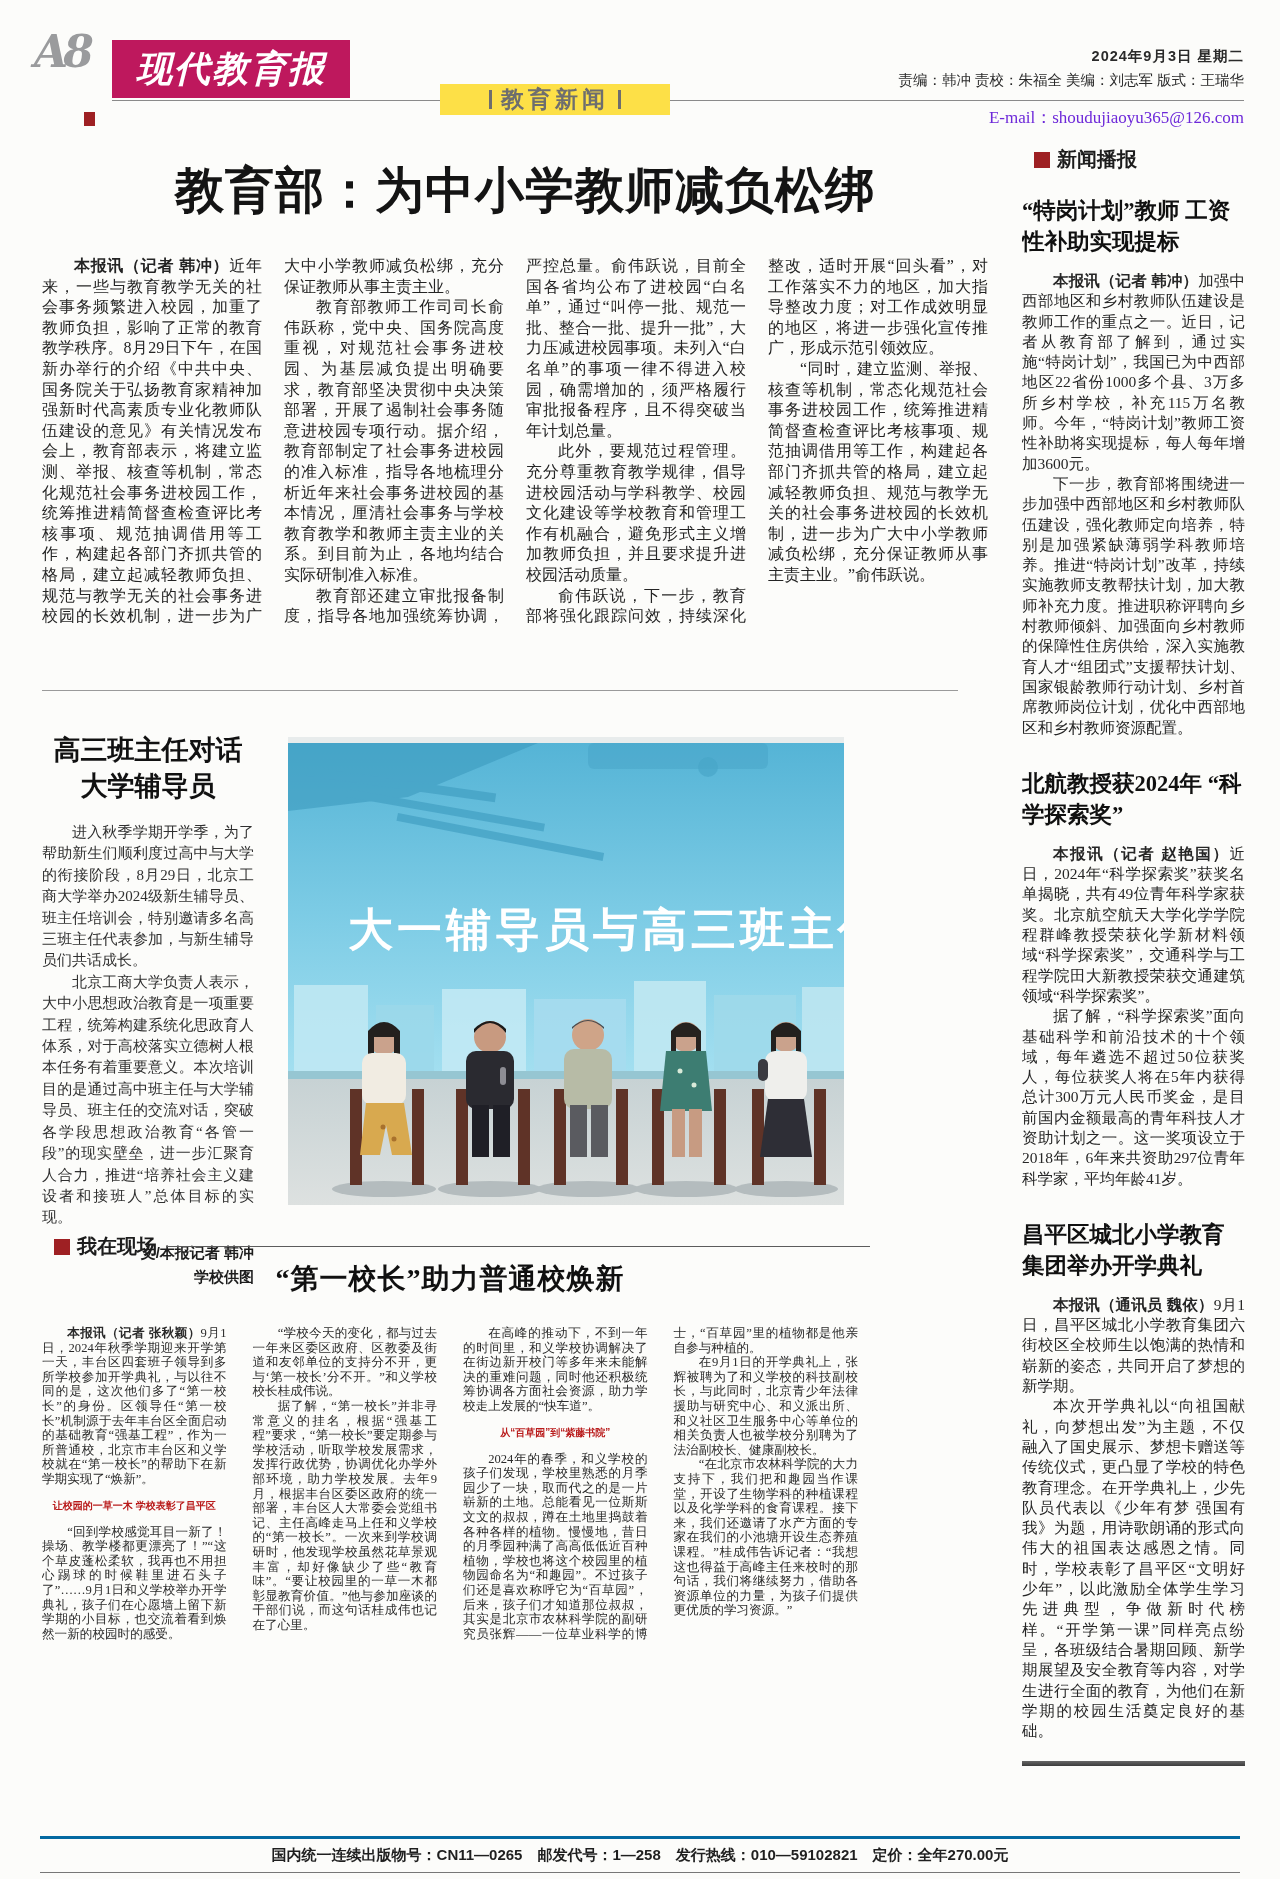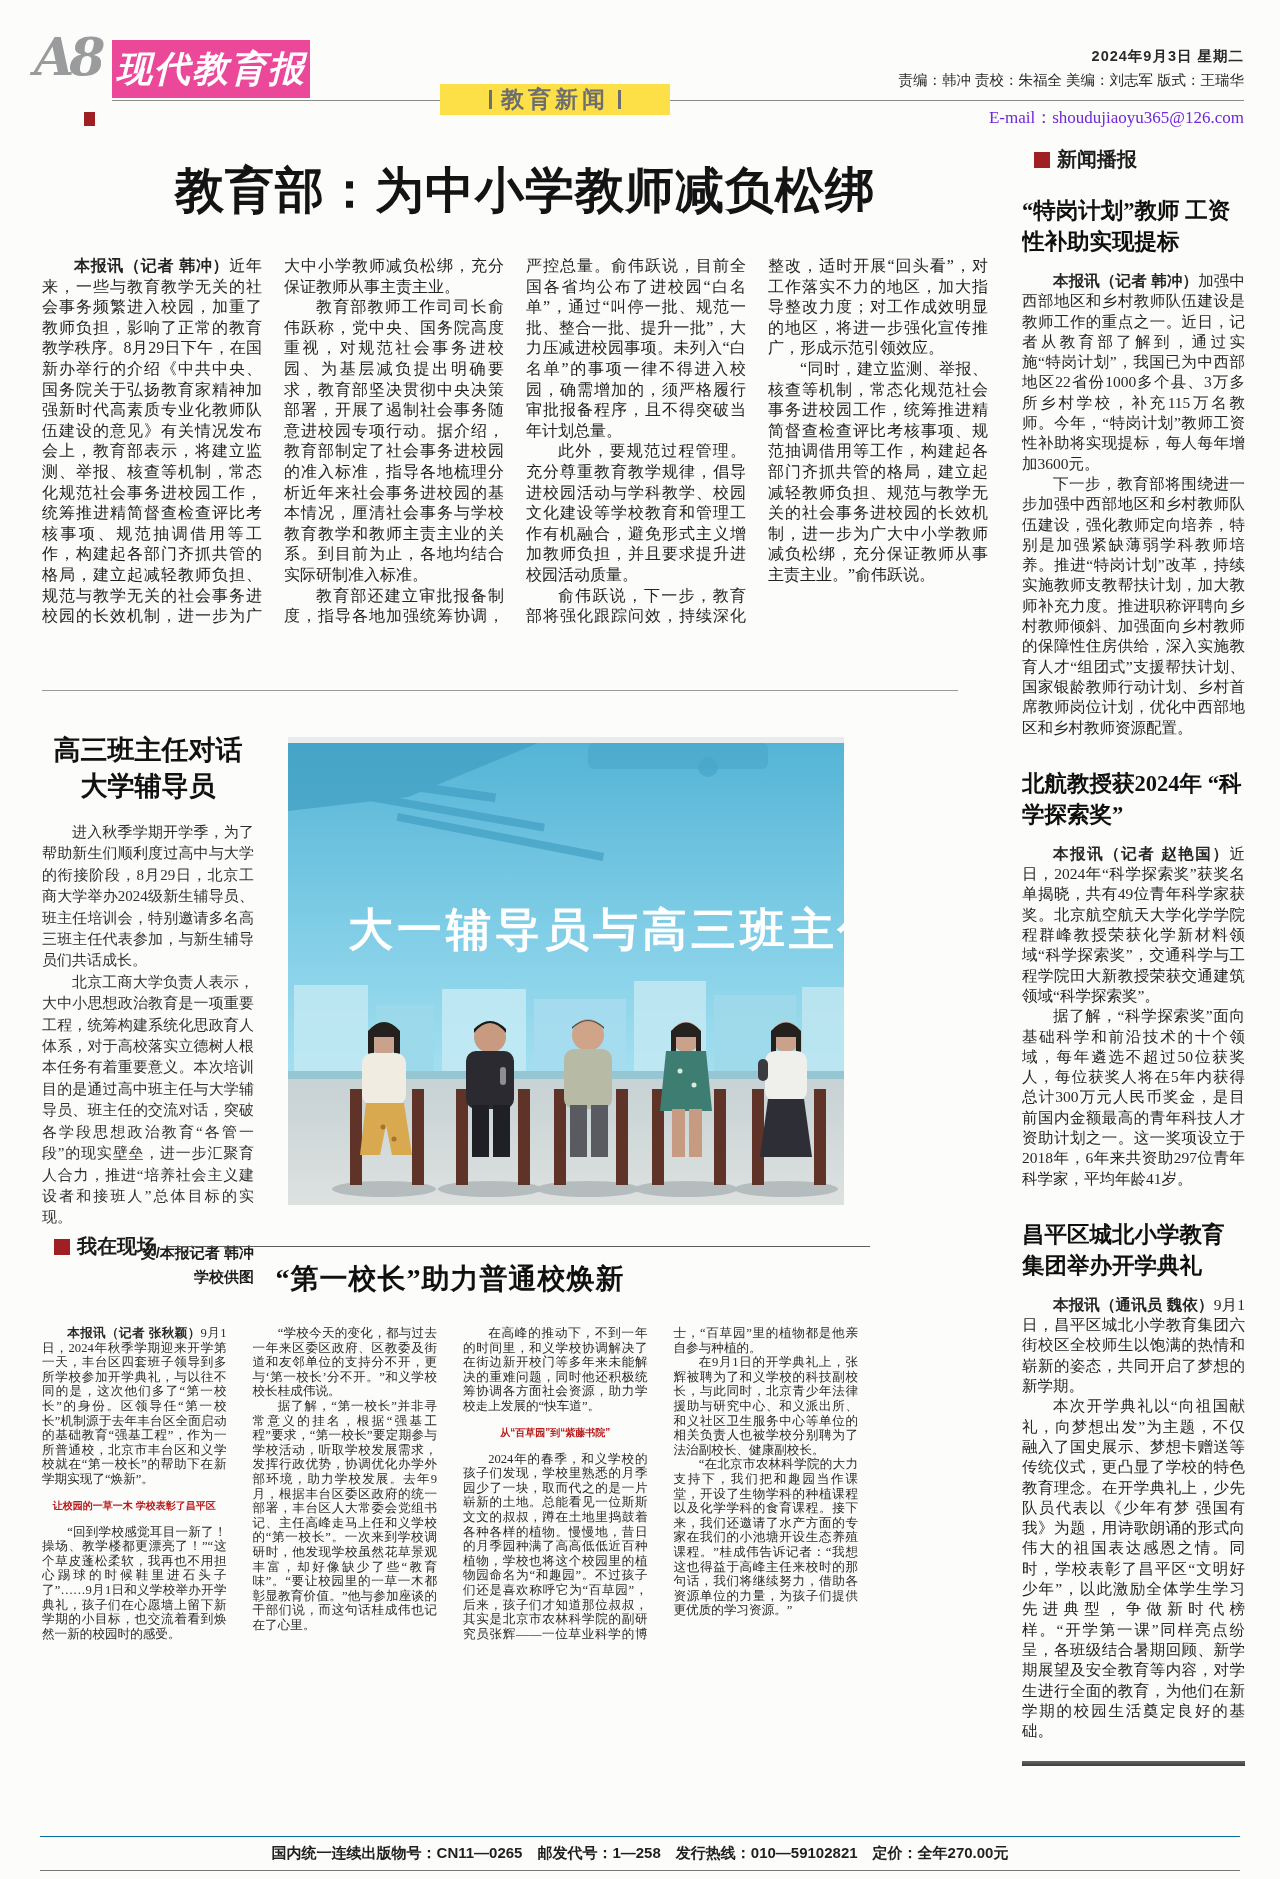--- a/index.html
+++ b/index.html
@@ -3,23 +3,23 @@
 <meta charset="utf-8">
 <style>
   html,body{margin:0;padding:0;background:#e9e9e7;}
   .page{
     position:relative;width:1280px;height:1879px;margin:0 auto;
     background:#fcfcfa;overflow:hidden;
     font-family:"Liberation Serif","DejaVu Serif",serif;color:#222;
   }
   
   .a8{position:absolute;left:34px;top:26px;font-family:"DejaVu Serif",serif;
-      font-style:italic;font-weight:bold;font-size:52px;color:#9a9b9d;letter-spacing:-5px;}
-  .masthead{position:absolute;left:112px;top:40px;width:198px;height:58px;
-      background:#ec4899;color:#fff;display:flex;align-items:center;justify-content:center;
+      font-style:italic;font-weight:bold;font-size:44px;color:#9a9b9d;letter-spacing:-5px;}
+  .masthead{position:absolute;left:112px;top:40px;width:238px;height:58px;
+      background:#be185d;color:#fff;display:flex;align-items:center;justify-content:center;
       font-family:"Liberation Serif",serif;font-weight:bold;font-style:italic;
       font-size:36px;letter-spacing:2px;}
   .header-rule{position:absolute;left:112px;top:100px;width:1132px;height:1px;background:#8a8a8a;}
   .section-label{position:absolute;left:440px;top:84px;width:230px;text-align:center;
       background:#fde047;z-index:2;font-family:"Liberation Sans",sans-serif;
       font-weight:bold;font-size:23px;color:#6e6e6e;letter-spacing:4px;}
   .section-label .bar{display:inline-block;width:3px;height:19px;background:#6e6e6e;
       vertical-align:-2px;margin:0 9px;}
   .dateline{position:absolute;right:36px;top:44px;text-align:right;
       font-family:"Liberation Sans",sans-serif;font-size:14.5px;color:#2a2a2a;line-height:24px;}
@@ -61,21 +61,21 @@
   
   .sidebar{position:absolute;left:1022px;top:146px;width:223px;height:1672px;overflow:hidden;}
   .kicker-news{position:relative;margin-bottom:22px;}
   .sb-title{font-family:"Liberation Serif",serif;font-weight:900;font-size:22.5px;
       line-height:31px;color:#101010;margin:0 0 14px 0;}
   .sb-body{font-size:15.5px;line-height:20.3px;text-align:justify;color:#262626;}
   .sb-gap{height:30px;}
   .endbar{margin-top:20px;height:5px;background:linear-gradient(#666,#3c3c3c);}
   
   .footer{position:absolute;left:40px;top:1836px;width:1200px;text-align:center;
-      border-top:1px solid #0369a1;border-bottom:1px solid #777;padding:7px 0;
+      border-top:3px solid #0369a1;border-bottom:1px solid #777;padding:7px 0;
       font-family:"Liberation Sans",sans-serif;font-weight:bold;font-size:15px;color:#1f1f1f;}
   b.lead{font-family:"Liberation Sans",sans-serif;}
 </style>
 </head>
 <body>
 
 <div class="page">
 
   <div class="a8">A8</div>
   <div class="masthead">现代教育报</div>

